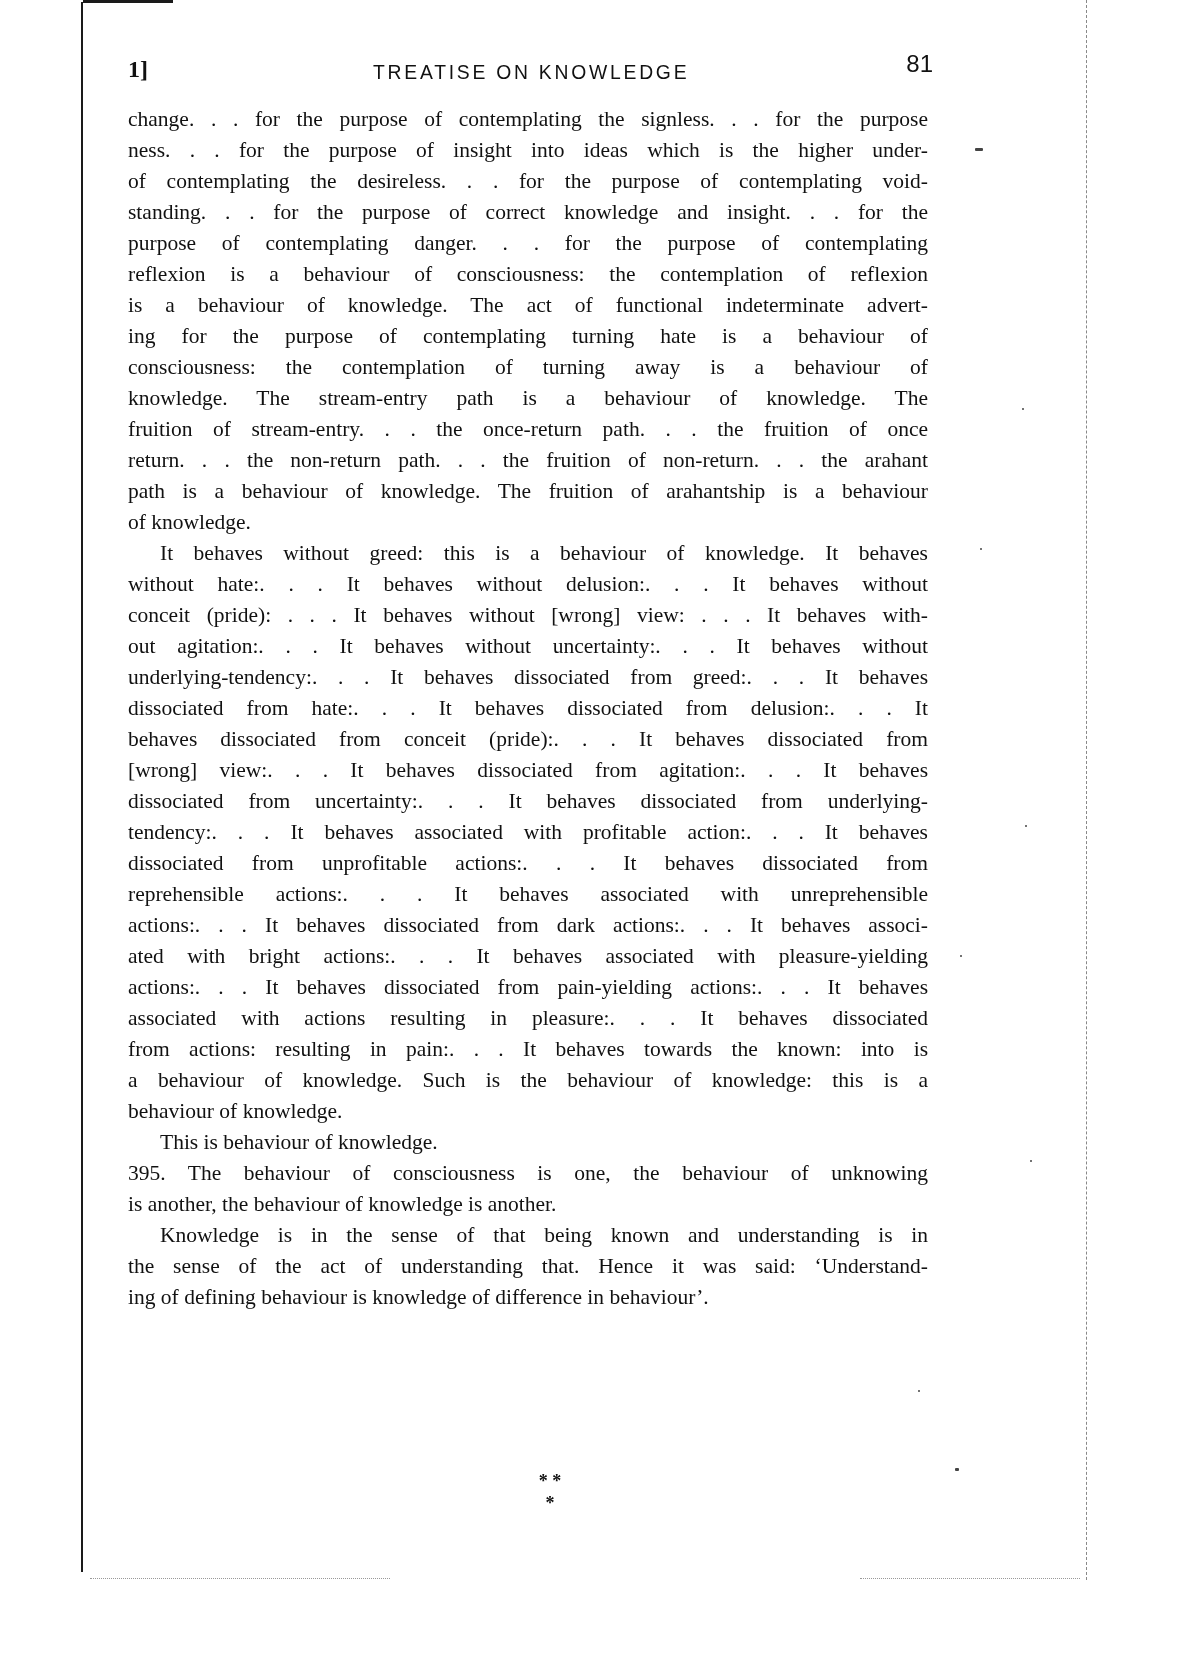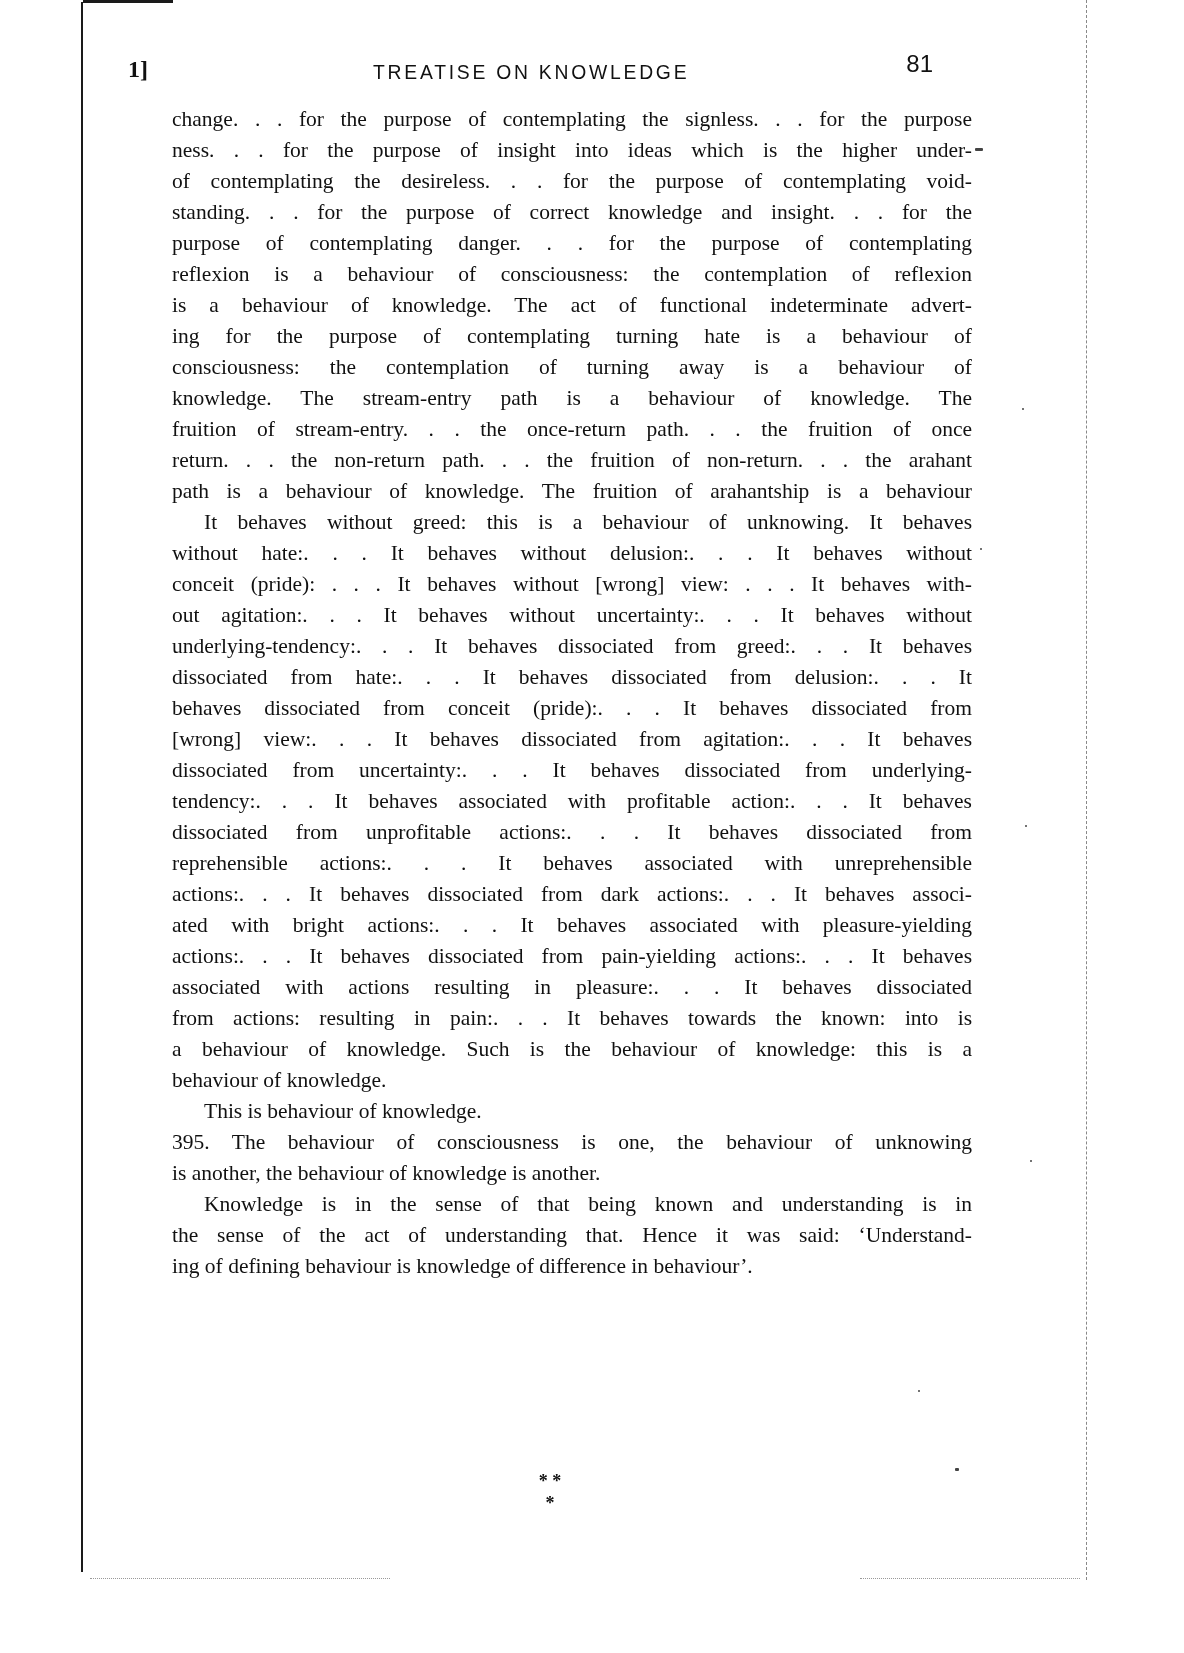--- a/index.html
+++ b/index.html
@@ -86,21 +86,20 @@
     }
 
     .body-text {
       position: absolute;
       left: 128px;
       top: 104px;
       width: 800px;
       font-size: 21.5px;
       line-height: 31px;
       text-align: justify;
-      margin-left: 44px;
     }
     .line {
       display: block;
       white-space: nowrap;
       text-align-last: justify;
       text-align: justify;
       height: 31px;
     }
     .line.last {
       text-align-last: left;
@@ -150,21 +149,22 @@
       <span class="line">standing. . . for the purpose of correct knowledge and insight. . . for the</span>
       <span class="line">purpose of contemplating danger. . . for the purpose of contemplating</span>
       <span class="line">reflexion is a behaviour of consciousness: the contemplation of reflexion</span>
       <span class="line">is a behaviour of knowledge. The act of functional indeterminate advert-</span>
       <span class="line">ing for the purpose of contemplating turning hate is a behaviour of</span>
       <span class="line">consciousness: the contemplation of turning away is a behaviour of</span>
       <span class="line">knowledge. The stream-entry path is a behaviour of knowledge. The</span>
       <span class="line">fruition of stream-entry. . . the once-return path. . . the fruition of once</span>
       <span class="line">return. . . the non-return path. . . the fruition of non-return. . . the arahant</span>
       <span class="line">path is a behaviour of knowledge. The fruition of arahantship is a behaviour</span>
-      <span class="line" style="padding-left: 32px;">It behaves without greed: this is a behaviour of unknowing. It behaves</span>
+      <span class="line last">of knowledge.</span>
+      <span class="line" style="padding-left: 32px;">It behaves without greed: this is a behaviour of knowledge. It behaves</span>
       <span class="line">without hate:. . . It behaves without delusion:. . . It behaves without</span>
       <span class="line">conceit (pride): . . . It behaves without [wrong] view: . . . It behaves with-</span>
       <span class="line">out agitation:. . . It behaves without uncertainty:. . . It behaves without</span>
       <span class="line">underlying-tendency:. . . It behaves dissociated from greed:. . . It behaves</span>
       <span class="line">dissociated from hate:. . . It behaves dissociated from delusion:. . . It</span>
       <span class="line">behaves dissociated from conceit (pride):. . . It behaves dissociated from</span>
       <span class="line">[wrong] view:. . . It behaves dissociated from agitation:. . . It behaves</span>
       <span class="line">dissociated from uncertainty:. . . It behaves dissociated from underlying-</span>
       <span class="line">tendency:. . . It behaves associated with profitable action:. . . It behaves</span>
       <span class="line">dissociated from unprofitable actions:. . . It behaves dissociated from</span>

